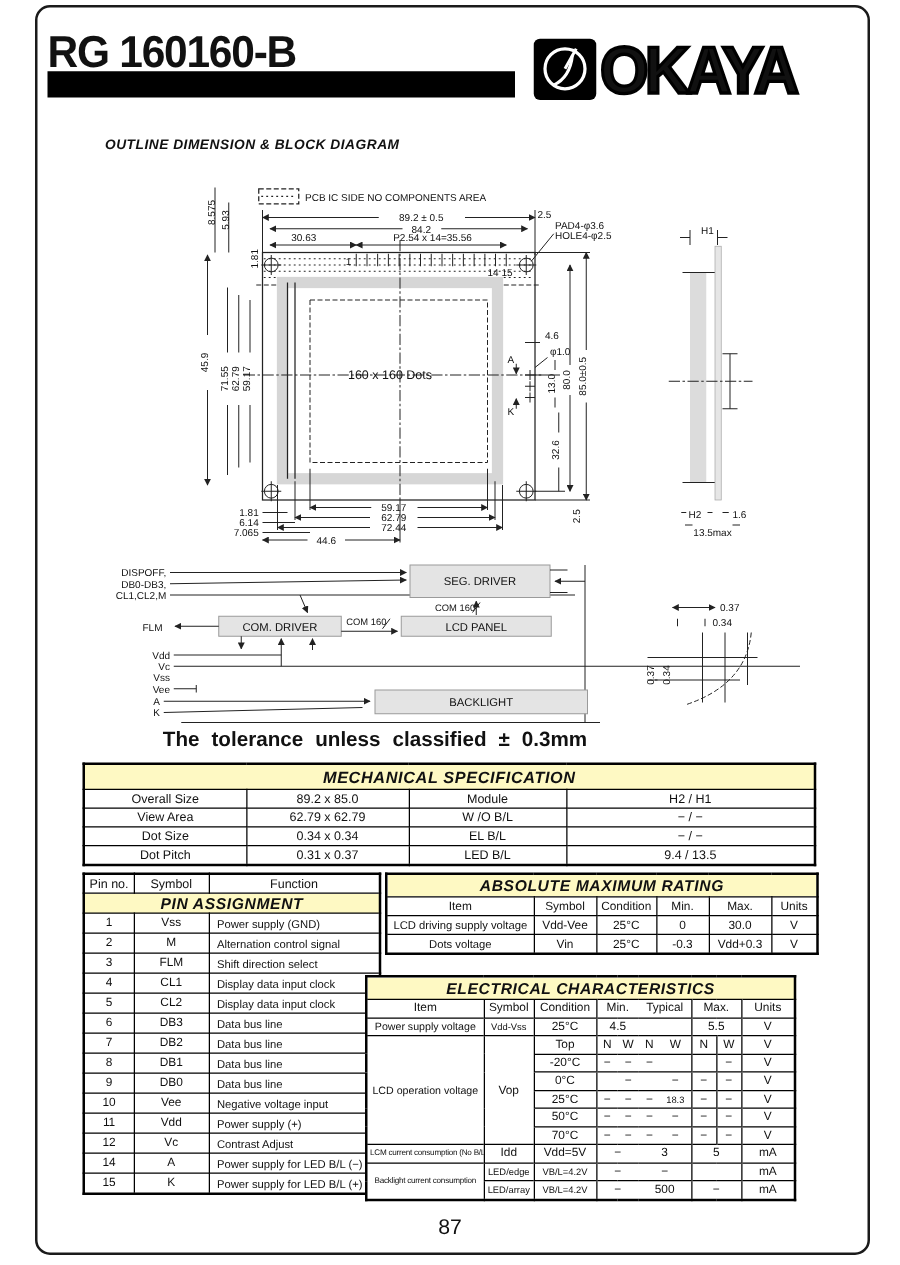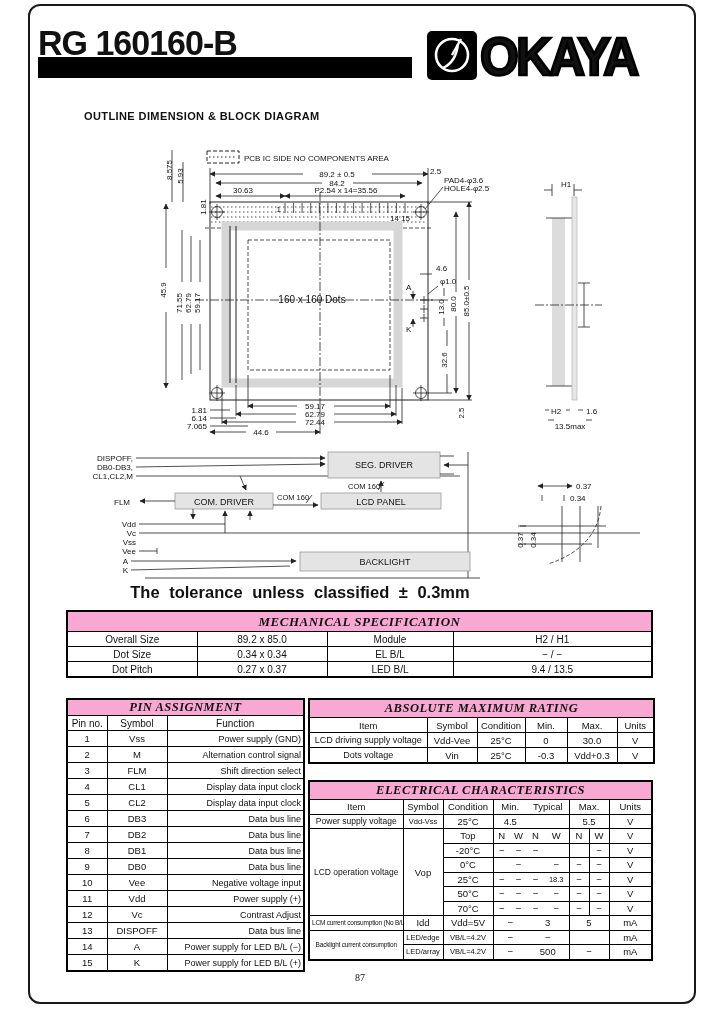--- a/index.html
+++ b/index.html
@@ -8,54 +8,54 @@
   .frame{position:absolute;left:28px;top:4px;width:664px;height:996px;
          border:2px solid #1a1a1a;border-radius:12px;pointer-events:none;}
   .abs{position:absolute;}
   
   .part-number{left:38px;top:22px;font-size:34px;font-weight:bold;letter-spacing:-1px;
                transform:scaleY(1.05);transform-origin:left top;}
   .black-bar{left:38px;top:57px;width:374px;height:21px;background:#000;}
   .logo-box{left:427px;top:31px;width:50px;height:49px;background:#000;border-radius:5px;}
   .brand{left:480px;top:26px;font-size:50px;font-weight:bold;letter-spacing:-3px;
          -webkit-text-stroke:2.5px #000;transform:scaleY(1.06);transform-origin:left top;}
-  .section-title{left:84px;top:110px;font-size:11px;font-weight:bold;letter-spacing:.4px;}
+  .section-title{left:84px;top:110px;font-size:11px;font-weight:bold;letter-spacing:.4px;font-style:italic;}
   
   svg.diagram{position:absolute;left:0;top:0;}
   .ln{stroke:#222;stroke-width:1;fill:none;}
   .thin{stroke-width:.8;}
   .dash{stroke-dasharray:4 2;}
   .dot{stroke-dasharray:1.5 2.5;}
   .dashdot{stroke-dasharray:9 2 2 2;}
   .grayband{stroke:#d6d6d6;stroke-width:9;fill:none;}
   .boxfill{fill:#e4e4e4;stroke:#9a9a9a;stroke-width:.8;}
   text{font-family:"Liberation Sans",sans-serif;fill:#111;}
   .t8{font-size:8px;} .t7{font-size:7.5px;} .t9{font-size:9px;} .t10{font-size:10px;}
   
   .tolerance{left:100px;top:583px;width:400px;text-align:center;font-size:16.5px;
              font-weight:bold;word-spacing:5px;}
-  .page-num{left:340px;top:972px;width:40px;text-align:center;font-size:10px;font-family:Liberation Serif, serif;}
+  .page-num{left:340px;top:972px;width:40px;text-align:center;font-size:17px;}
   
   table{border-collapse:collapse;table-layout:fixed;background:#fff;}
   table,td,th{border:1px solid #000;}
   table{border-width:2px;}
   td,th{padding:0 2px;text-align:center;font-size:10px;font-weight:normal;
         height:14px;overflow:hidden;white-space:nowrap;}
-  .ttl{background:#f9a8d4;font-style:italic;font-weight:bold;font-size:13px;height:19px;
-       letter-spacing:.5px;font-family:Liberation Serif, serif;}
+  .ttl{background:#fef9c3;font-style:italic;font-weight:bold;font-size:13px;height:19px;
+       letter-spacing:.5px;}
   .mech{left:66px;top:610px;width:587px;}
   .pin{left:66px;top:698px;width:239px;}
   .pin td{height:15px;font-size:9.5px;}
-  .pin .fn{text-align:right;padding-left:6px;font-size:9px;}
+  .pin .fn{text-align:left;padding-left:6px;font-size:9px;}
   .pin .ttl{font-size:12.5px;}
   .amr{left:308px;top:698px;width:347px;padding-left:24px;}
   .amr td,.amr th{font-size:9.5px;}
   .amr .item{font-size:9px;}
   .amr .ttl,.ec .ttl{font-size:12.5px;height:17px;}
-  .ec{left:308px;top:780px;width:345px;}
+  .ec{left:292px;top:780px;width:345px;}
   .ec td,.ec th{font-size:9.5px;border:none;border-top:1px solid #000;height:13.5px;}
   .ec .bl{border-left:1px solid #000;}
   .ec .item{font-size:8.5px;margin-top:28px;}
   .ec .tiny{font-size:6.5px;letter-spacing:-.2px;}
   .ec .sm{font-size:7.5px;}
 </style>
 </head>
 <body>
 
 <div class="sheet">
@@ -327,50 +327,56 @@
         <tr>
           <td class="ttl" colspan="4">MECHANICAL  SPECIFICATION</td>
         </tr>
     <tr>
       <td>Overall Size</td>
           <td>89.2 x 85.0</td>
       <td>Module</td>
           <td>H2 / H1</td>
         </tr>
     <tr>
+      <td>View Area</td>
+          <td>62.79 x 62.79</td>
+      <td>W /O  B/L</td>
+          <td>− / −</td>
+        </tr>
+    <tr>
       <td>Dot Size</td>
           <td>0.34 x 0.34</td>
       <td>EL B/L</td>
           <td>− / −</td>
         </tr>
     <tr>
       <td>Dot Pitch</td>
-          <td>0.27 x 0.37</td>
+          <td>0.31 x 0.37</td>
       <td>LED B/L</td>
           <td>9.4 / 13.5</td>
         </tr>
   </tbody>
     </table>
 
   <table class="abs pin">
     <colgroup>
         <col style="width:40px">
         <col style="width:60px">
         <col>
       </colgroup>
     <tbody>
         <tr>
-          <td class="ttl" colspan="3">PIN  ASSIGNMENT</td>
-        </tr>
-    <tr>
       <th>Pin no.</th>
       <th>Symbol</th>
       <th>Function</th>
         </tr>
     <tr>
+          <td class="ttl" colspan="3">PIN  ASSIGNMENT</td>
+        </tr>
+    <tr>
           <td>1</td>
           <td>Vss</td>
           <td class="fn">Power supply (GND)</td>
         </tr>
     <tr>
           <td>2</td>
           <td>M</td>
           <td class="fn">Alternation control signal</td>
         </tr>
     <tr>
@@ -415,25 +421,20 @@
         </tr>
     <tr>
           <td>11</td>
           <td>Vdd</td>
           <td class="fn">Power supply (+)</td>
         </tr>
     <tr>
           <td>12</td>
           <td>Vc</td>
           <td class="fn">Contrast Adjust</td>
-        </tr>
-    <tr>
-          <td>13</td>
-          <td>DISPOFF</td>
-          <td class="fn">Data bus line</td>
         </tr>
     <tr>
           <td>14</td>
           <td>A</td>
           <td class="fn">Power supply for LED B/L (−)</td>
         </tr>
     <tr>
           <td>15</td>
           <td>K</td>
           <td class="fn">Power supply for LED B/L (+)</td>

